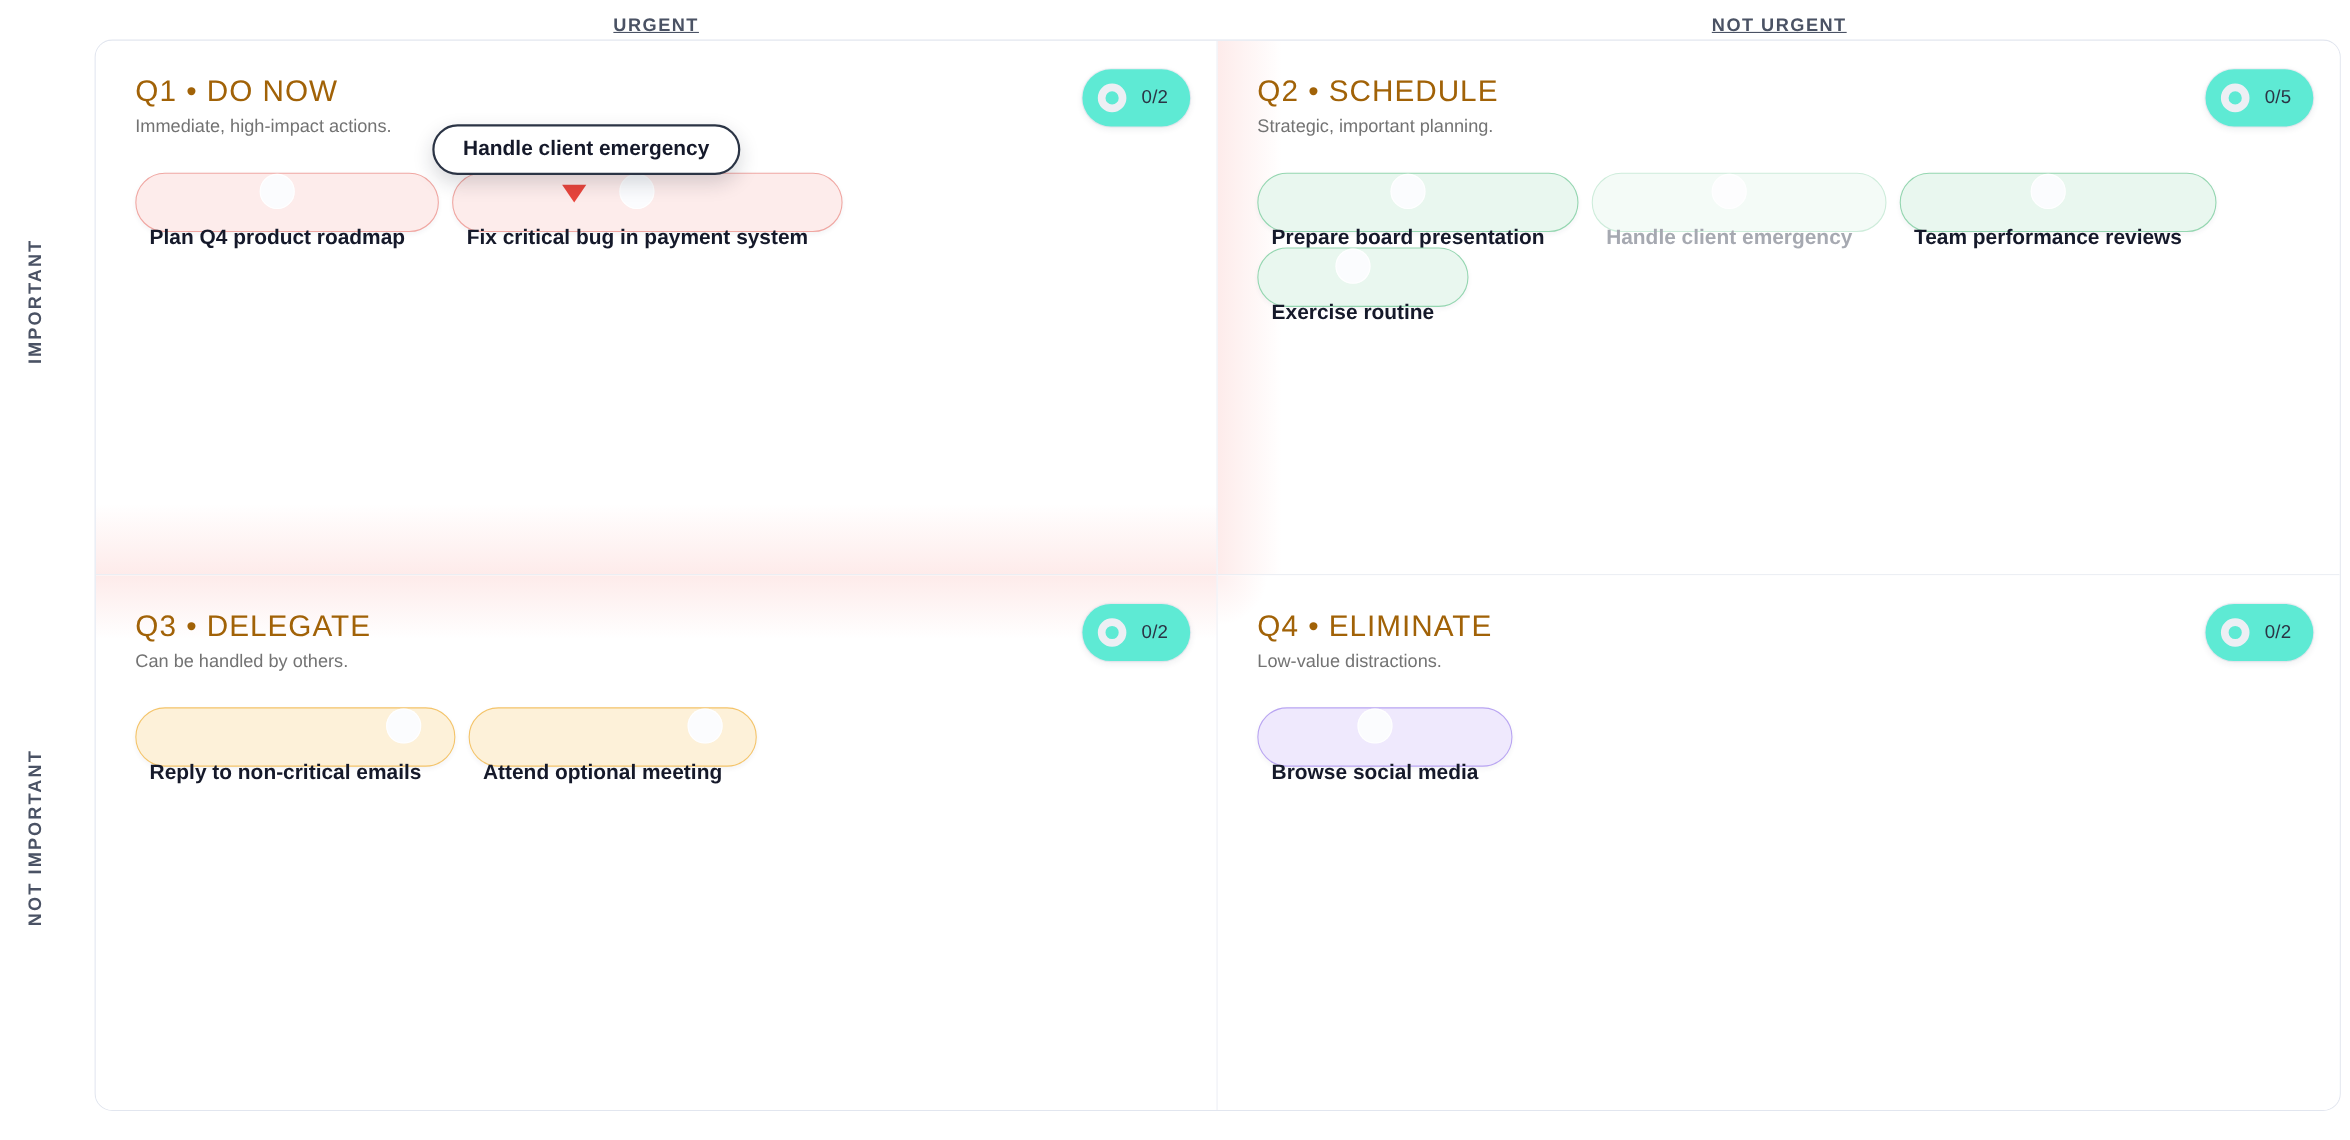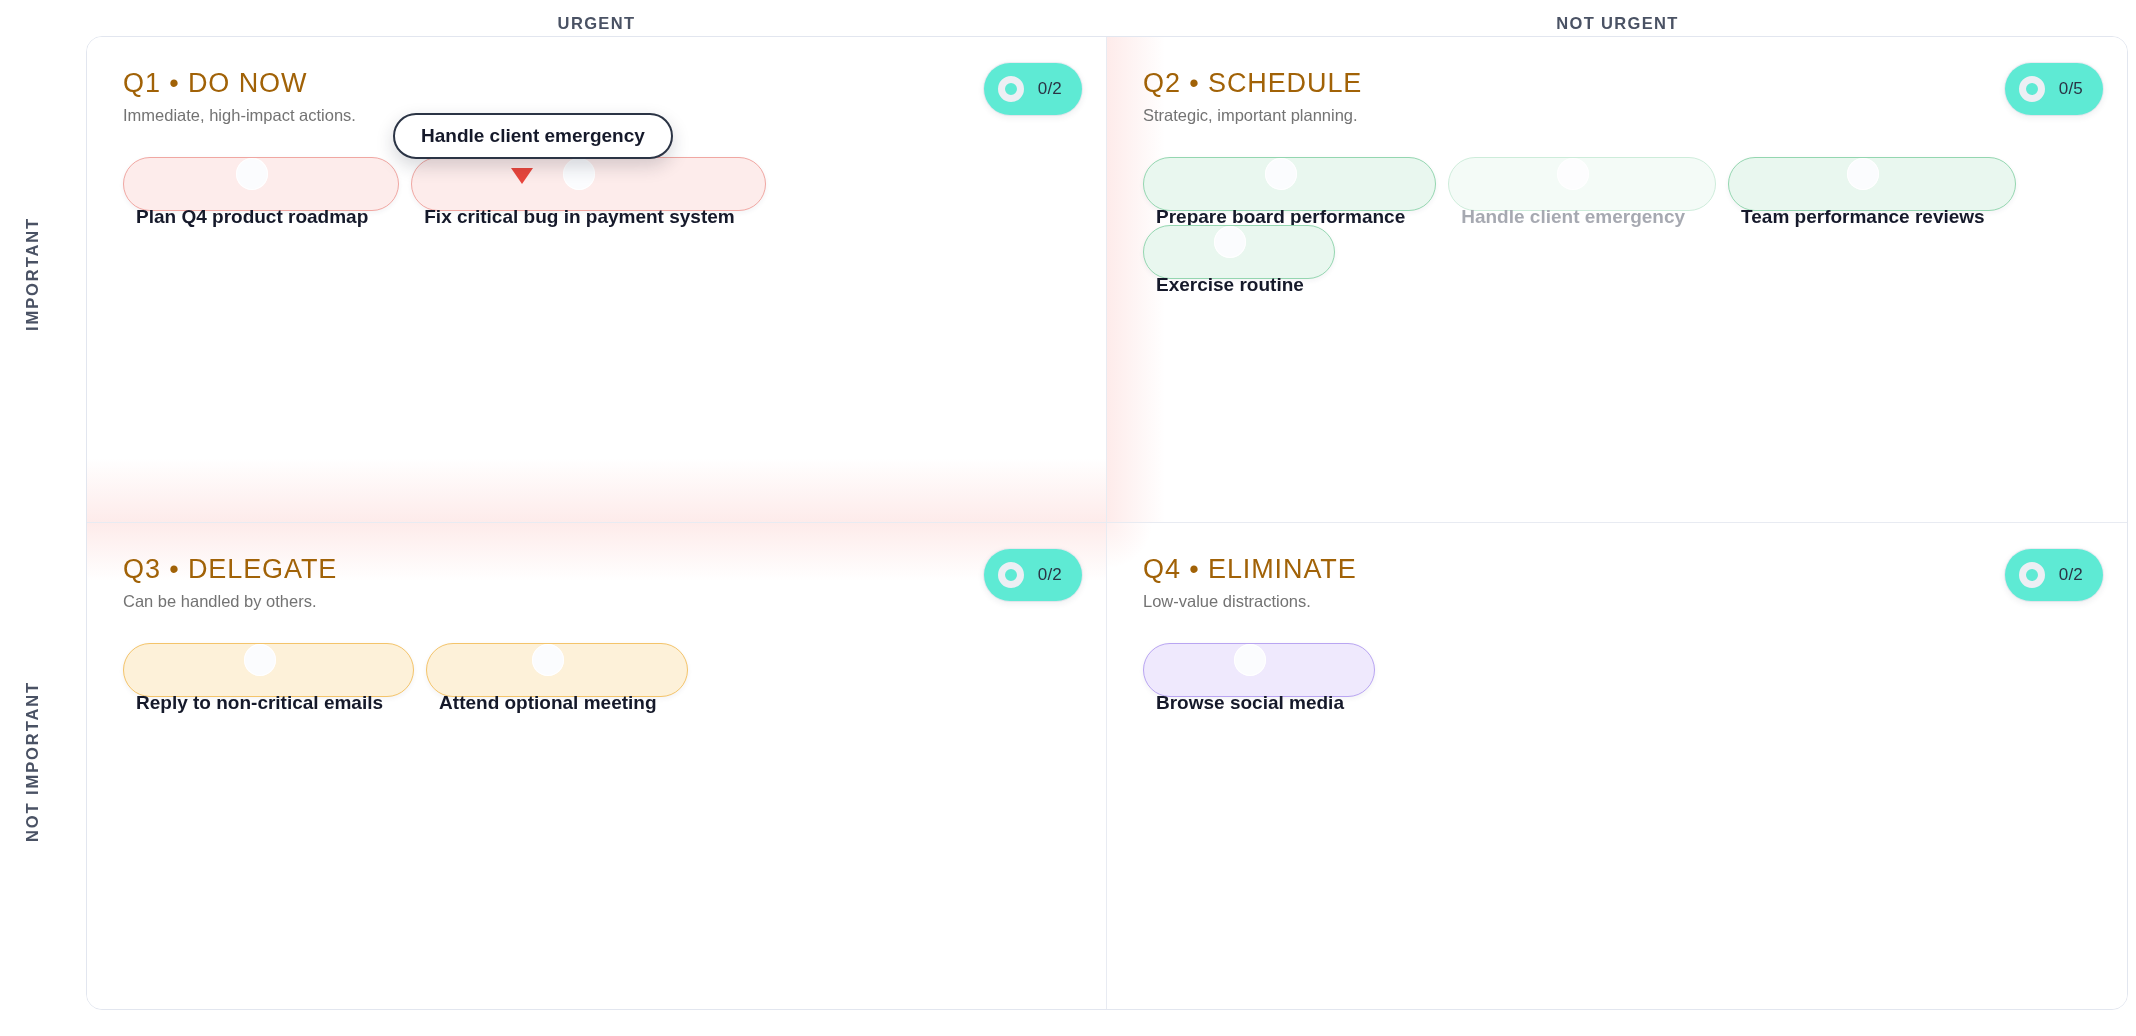--- a/index.html
+++ b/index.html
@@ -23,20 +23,21 @@
     display: flex;
   }
   .col-header {
     flex: 1 1 0;
     text-align: center;
     font-size: 16.5px;
     font-weight: 700;
     letter-spacing: 1.35px;
     color: #4a5264;
     line-height: 26px;
+    text-decoration: underline;
   }
 
   
   .row-label {
     position: absolute;
     left: 0px;
     width: 64px;
     display: flex;
     align-items: center;
     justify-content: center;
@@ -182,21 +183,21 @@
   .task .dot {
     width: 32px; height: 32px;
     border-radius: 50%;
     background: #fbfcfe;
     box-shadow: inset 0 0 0 1px rgba(255,255,255,0.9);
     flex: 0 0 auto;
   }
 
   .task.red    { background: #fdeceb; border-color: #f0a7a2; }
   .task.green  { background: #e9f7ef; border-color: #94d6b0; }
-  .task.amber  { background: #fdf1d9; border-color: #f4c46a; }
+  .task.amber  { background: #fdf1d9; border-color: #f4c46a; align-items: flex-end; }
   .task.purple { background: #efe9fd; border-color: #b9a5f2; }
 
   .task.ghost { opacity: 0.46; box-shadow: none; }
   .task.ghost .label { color: #3f4557; }
 
   
   .drag-chip {
     position: absolute;
     left: 393px; top: 113px;
     height: 46px;
@@ -266,21 +267,21 @@
     <div class="quadrant q2">
       <div class="counter">
         <div class="ring"></div>
         <div class="cnt">0/5</div>
       </div>
       <div class="q-title">Q2 • SCHEDULE</div>
       <div class="q-sub">Strategic, important planning.</div>
       <div class="tasks">
         <div class="task green">
           <span class="dot"></span>
-          <span class="label">Prepare board performance</span>
+          <span class="label">Prepare board presentation</span>
         </div>
         <div class="task green ghost">
           <span class="dot"></span>
           <span class="label">Handle client emergency</span>
         </div>
         <div class="task green">
           <span class="dot"></span>
           <span class="label">Team performance reviews</span>
         </div>
         <div class="task green">

